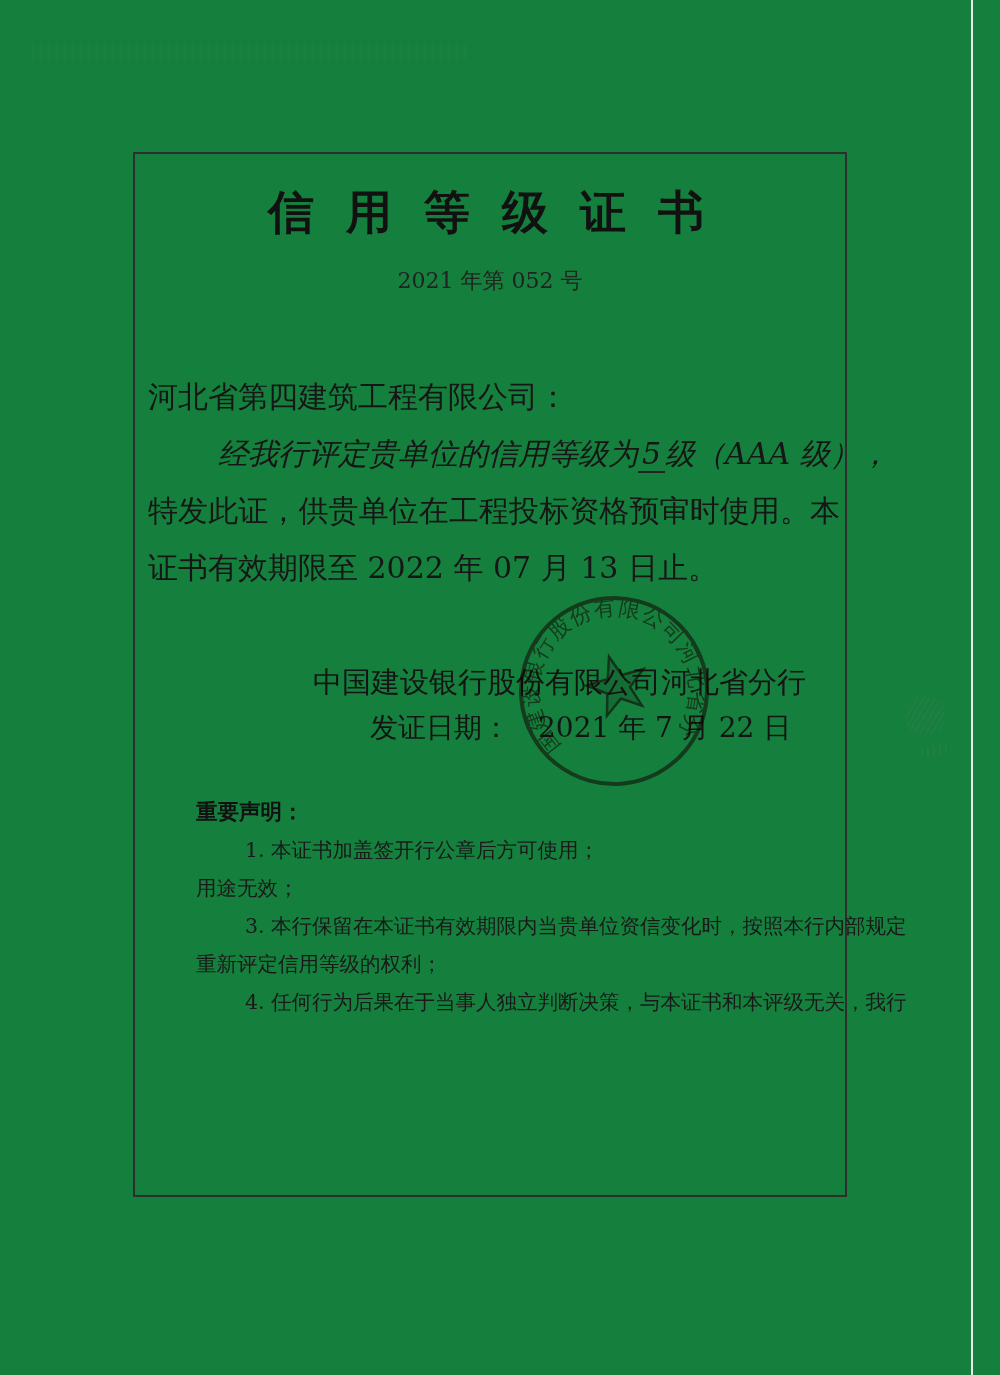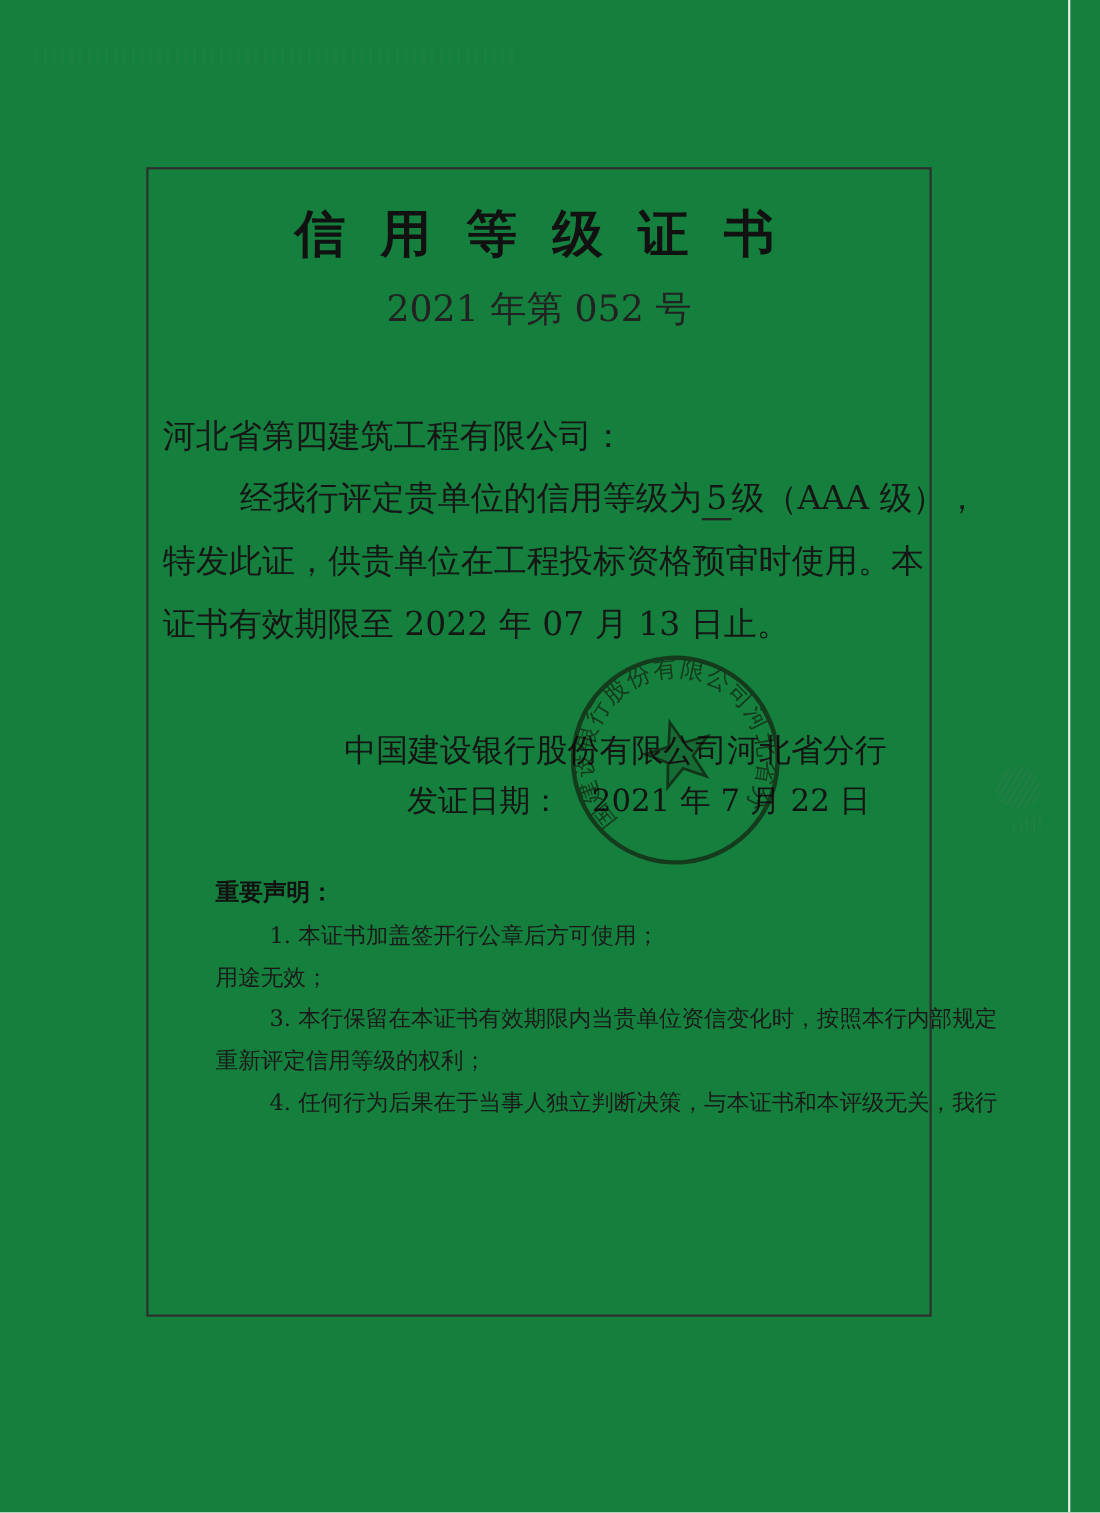--- a/index.html
+++ b/index.html
@@ -24,34 +24,34 @@
     font-family:"DejaVu Sans", sans-serif;
     font-weight:bold;
     font-size:46px;line-height:52px;
     letter-spacing:8px;
     color:#111;
     white-space:nowrap;
   }
   .serial{
     position:absolute;left:133px;top:266px;width:714px;
     text-align:center;
-    font-size:33px;line-height:30px;
+    font-size:22px;line-height:30px;
     color:#222;
   }
   
   .body-block{
     position:absolute;left:148px;top:368px;width:692px;
     font-size:30px;color:#161616;
   }
   .body-line{
     height:57px;line-height:57px;
     white-space:nowrap;
   }
   .body-line.just{text-align:justify;text-align-last:justify;}
-  .body-line.indent{text-indent:70px;}
+  .body-line.indent{text-indent:70px;font-style:italic;}
   .rating-underline{
     border-bottom:2px solid #222;
     padding:0 4px;
   }
   
   .bank-line{
     position:absolute;left:313px;top:666px;
     font-size:29px;line-height:33px;color:#141414;
     white-space:nowrap;
   }

